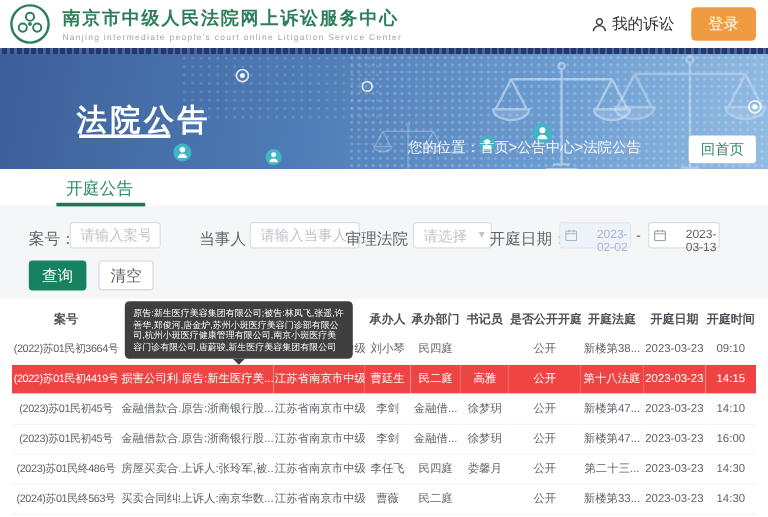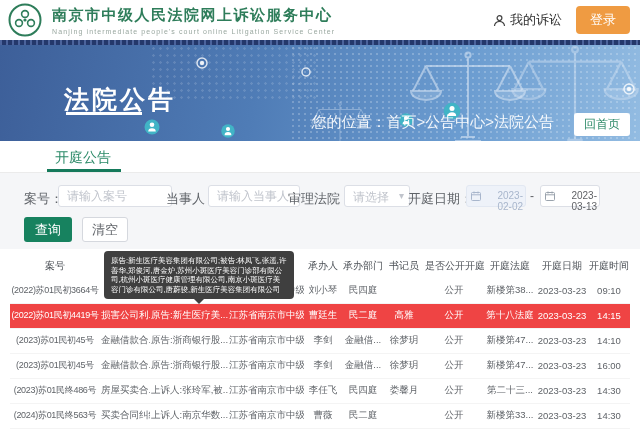--- a/index.html
+++ b/index.html
@@ -26,21 +26,21 @@
     background:linear-gradient(100deg,#3d5f99 0%,#4f7cb6 40%,#6b9cd0 72%,#93bce2 100%); }
   .banner-dots { position:absolute; left:290px; top:0; right:0; bottom:0;
     background-image:radial-gradient(rgba(255,255,255,.55) 1px, transparent 1.5px);
     background-size:6px 6px; opacity:.4; }
   .banner-dots2 { position:absolute; left:150px; top:0; width:170px; height:55px;
     background-image:radial-gradient(rgba(255,255,255,.55) 1px, transparent 1.5px);
     background-size:7px 7px; opacity:.25; }
   .banner-title { position:absolute; left:64px; top:28px; font-size:25px; font-weight:bold; color:#fff; letter-spacing:3px;margin-top:10px; }
   .banner-underline { position:absolute; left:66px; top:67px; width:76px; height:3px; background:#fff; }
   .deco-svg { position:absolute; left:0; top:0; }
-  .breadcrumb { position:absolute; right:86px; bottom:9px; font-size:15px; color:rgba(255,255,255,.92); }
+  .breadcrumb { position:absolute; right:106px; bottom:9px; font-size:12px; color:rgba(255,255,255,.92); }
   .home-btn { position:absolute; right:10px; bottom:5px; background:#fff; color:#2e8b69;
     font-size:12px; padding:3px 10px; border:none; border-radius:3px; cursor:pointer; }
 
   
   .tabbar { position:relative; height:32px; background:#fff; border-bottom:1px solid #ebebeb;padding-left:13px; }
   .tab { position:absolute; left:55px; top:8px; font-size:14px; color:#2c8a68; cursor:pointer; }
   .tab-underline { position:absolute; left:47px; bottom:0; width:74px; height:3px; background:#157a5b; }
 
   
   .filters { position:relative; height:76px; background:#f5f6f8; }
@@ -57,21 +57,21 @@
   .cal-ico { position:absolute; left:4px; top:5px; width:10px; height:10px; }
   .date-dash { position:absolute; left:530px; top:16px; font-size:12px; color:#606266; }
   .search-btn { position:absolute; left:24px; top:44px; width:48px; height:25px; background:#17825f;
     color:#fff; font-size:13px; border:none; border-radius:3px; cursor:pointer; }
   .clear-btn { position:absolute; left:82px; top:44px; width:46px; height:25px; background:#fff;
     color:#5f6368; font-size:13px; border:1px solid #d5d8de; border-radius:3px; cursor:pointer; }
 
   
   .table-wrap { position:relative; padding:4px 10px 0; background:#fff; }
   table { width:620px; border-collapse:collapse; table-layout:fixed; }
-  th { height:25px; color:#4c5157; font-weight:normal; font-size:10px; 
+  th { height:25px; color:#4c5157; font-weight:bold; font-size:10px; 
     white-space:nowrap; overflow:hidden; padding:0 1px; }
   td { height:25px; color:#5f6368; font-size:9.5px; text-align:center; white-space:nowrap;
     overflow:hidden; padding:0 1px; }
   td:first-child { font-size:9px; letter-spacing:-0.3px; }
   td:nth-child(2), td:nth-child(3) { text-align:left; }
   tbody tr { border-bottom:1px solid #f4f4f4; cursor:pointer; }
   tbody tr.selected td { background:#ef4444; color:#fff;margin-top:32px; }
 
   
   .tooltip { position:absolute; left:104px; top:251px; width:190px; background:#3f3f3f; color:#fff;
@@ -157,21 +157,21 @@
   <button class="home-btn">回首页</button>
 </section>
 
 <nav class="tabbar">
   <span class="tab">开庭公告</span>
   <span class="tab-underline"></span>
 </nav>
 
 <section class="filters">
   <span class="f-label" style="left:24px">案号：</span>
-  <input class="f-input" style="left: 58px; width: 114px;" placeholder="请输入案号">
+  <input class="f-input" style="left: 58px; width: 76px;" placeholder="请输入案号">
   <span class="f-label" style="left:166px">当事人：</span>
   <input class="f-input" style="left: 208px; width: 92px;" placeholder="请输入当事人">
   <span class="f-label" style="left:288px">审理法院：</span>
   <div class="f-select" style="left:344px; width:66px">
     <span>请选择</span>
     <span class="caret">▾</span>
   </div>
   <span class="f-label" style="left:408px">开庭日期：</span>
   <div class="f-date disabled" style="left:466px; width:60px">
     <svg class="cal-ico" viewBox="0 0 10 10">

